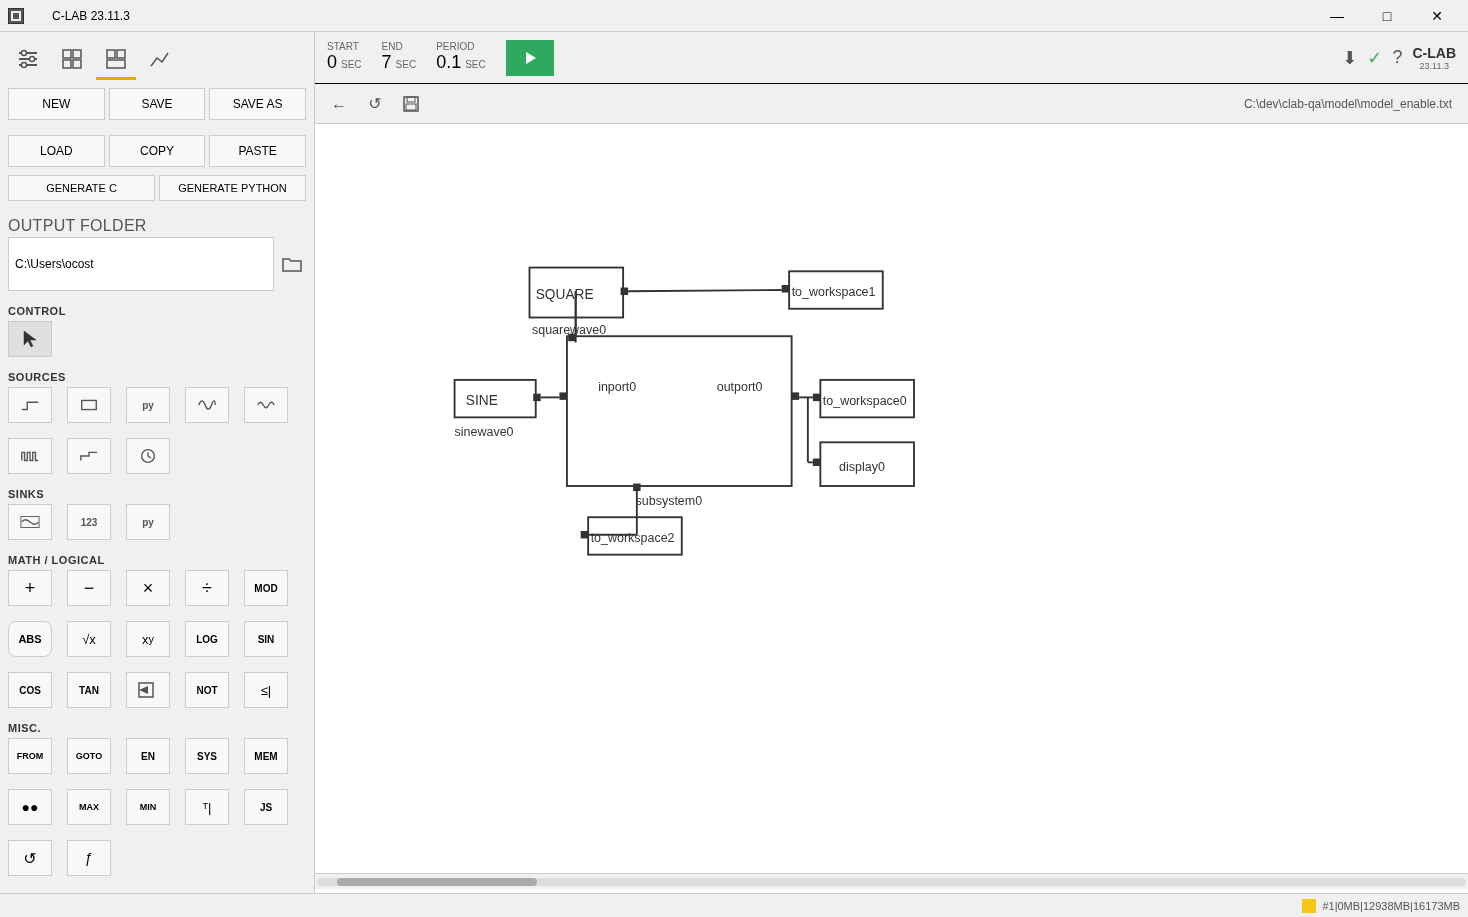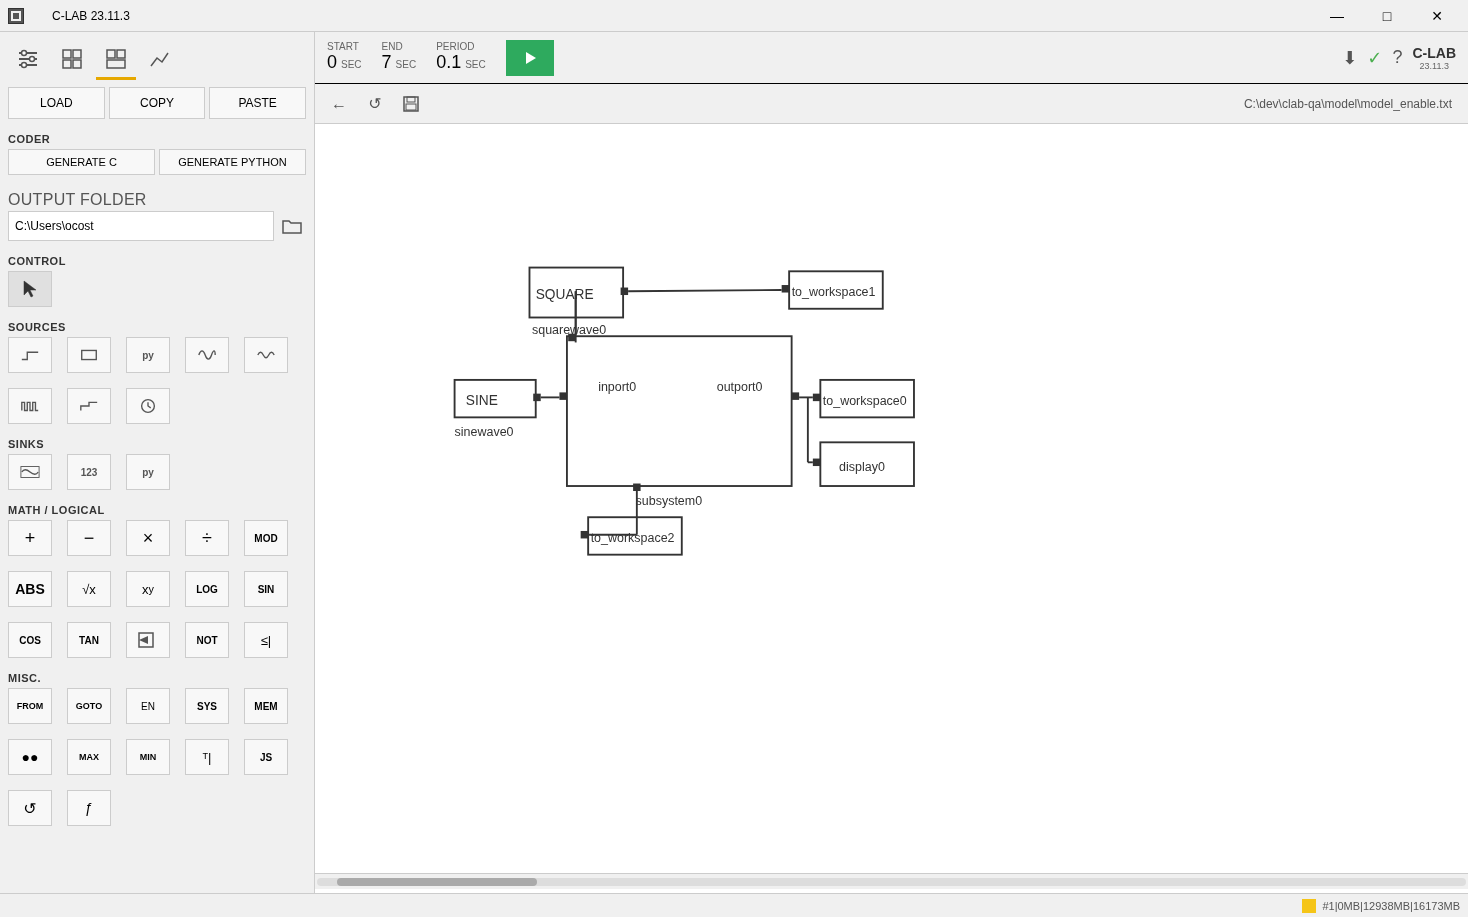--- a/index.html
+++ b/index.html
@@ -31,21 +31,21 @@
 
     
     .section-header { padding: 6px 8px 4px; font-size: 11px; font-weight: 700; color: #333; letter-spacing: 0.5px; }
 
     
     .coder-section { padding: 0 8px 8px; }
     .coder-buttons { display: flex; gap: 4px; }
     .coder-btn { flex: 1; padding: 6px 4px; background: #f8f8f8; border: 1px solid #ccc; cursor: pointer; font-size: 11px; font-weight: 500; text-align: center; }
     .output-folder-label { font-size: 16px; color: #555; margin: 16px 0 2px; text-transform: uppercase; letter-spacing: 0.3px; }
     .output-folder-row { display: flex; align-items: center; gap: 4px; }
-    .output-folder-input { flex: 1; padding: 7px 6px; border: 1px solid #ccc; background: white; font-size: 12px; }
+    .output-folder-input { flex: 1; padding: 19px 6px; border: 1px solid #ccc; background: white; font-size: 12px; }
     .folder-icon-btn { width: 28px; height: 24px; display: flex; align-items: center; justify-content: center; cursor: pointer; font-size: 16px; }
 
     
     .palette-section { padding: 0 8px 8px; }
     .palette-grid { display: flex; flex-wrap: wrap; gap: 15px; }
     .palette-item { width: 44px; height: 36px; background: #f8f8f8; border: 1px solid #ccc; display: flex; align-items: center; justify-content: center; cursor: pointer; font-size: 11px; font-weight: 500; }
     .palette-item.active { background: #e0e0e0; }
     .palette-item svg { width: 20px; height: 20px; }
 
     
@@ -123,28 +123,32 @@
           <rect x="2" y="12" width="18" height="8" fill="none" stroke="#555" stroke-width="1.5"></rect>
         </svg>
       </div>
       <div class="toolbar-tab" title="Chart">
         <svg width="22" height="22" viewBox="0 0 22 22">
           <polyline points="2,18 8,10 13,14 19,5" fill="none" stroke="#555" stroke-width="1.5"></polyline>
         </svg>
       </div>
     </div>
 
+    <div class="action-buttons">
+      <div class="action-btn">NEW</div>
+      <div class="action-btn">SAVE</div>
+      <div class="action-btn">SAVE AS</div>
+    </div>
 
     <div class="action-row2">
       <div class="action-btn">LOAD</div>
       <div class="action-btn">COPY</div>
       <div class="action-btn">PASTE</div>
     </div>
 
-    <div class="section-header">CODER</div>
     <div class="coder-section">
       <div class="coder-buttons">
         <div class="coder-btn">GENERATE C</div>
         <div class="coder-btn">GENERATE PYTHON</div>
       </div>
       <div class="output-folder-label">OUTPUT FOLDER</div>
       <div class="output-folder-row">
         <input class="output-folder-input" type="text" value="C:\Users\ocost" style="">
         <div class="folder-icon-btn">
           <svg width="20" height="18" viewBox="0 0 20 18">
@@ -223,21 +227,21 @@
     </div>
 
     <div class="section-header">MATH / LOGICAL</div>
     <div class="palette-section">
       <div class="palette-grid">
         <div class="palette-item" style="font-size:18px;">+</div>
         <div class="palette-item" style="font-size:18px;">−</div>
         <div class="palette-item" style="font-size:18px;">×</div>
         <div class="palette-item" style="font-size:18px;">÷</div>
         <div class="palette-item" style="font-size:10px; font-weight:bold;">MOD</div>
-        <div class="palette-item" style="font-size:14px; font-weight:bold;">ABS</div>
+        <div class="palette-item" style="font-size:11px; font-weight:bold;border-radius:8px;">ABS</div>
         <div class="palette-item" style="font-size:13px;">√x</div>
         <div class="palette-item" style="font-size:13px;">x<sup>y</sup></div>
         <div class="palette-item" style="font-size:10px; font-weight:bold;">LOG</div>
         <div class="palette-item" style="font-size:10px; font-weight:bold;">SIN</div>
         <div class="palette-item" style="font-size:10px; font-weight:bold;">COS</div>
         <div class="palette-item" style="font-size:10px; font-weight:bold;">TAN</div>
         <div class="palette-item">
           <svg width="20" height="18" viewBox="0 0 20 18">
             <rect x="1" y="2" width="14" height="14" fill="none" stroke="#555" stroke-width="1.5"></rect>
             <polyline points="1,9 10,5 10,13 1,9" fill="#555"></polyline>
@@ -246,21 +250,21 @@
         <div class="palette-item" style="font-size:10px; font-weight:bold;">NOT</div>
         <div class="palette-item" style="font-size:13px;">≤|</div>
       </div>
     </div>
 
     <div class="section-header">MISC.</div>
     <div class="palette-section">
       <div class="palette-grid">
         <div class="palette-item" style="font-size:9px; font-weight:bold;">FROM</div>
         <div class="palette-item" style="font-size:9px; font-weight:bold;">GOTO</div>
-        <div class="palette-item" style="font-size:10px; font-weight:normal;">EN</div>
+        <div class="palette-item" style="font-size:10px; font-weight:bold;">EN</div>
         <div class="palette-item" style="font-size:10px; font-weight:bold;">SYS</div>
         <div class="palette-item" style="font-size:10px; font-weight:bold;">MEM</div>
         <div class="palette-item" style="font-size:14px;">●●</div>
         <div class="palette-item" style="font-size:9px; font-weight:bold;">MAX</div>
         <div class="palette-item" style="font-size:9px; font-weight:bold;">MIN</div>
         <div class="palette-item" style="font-size:13px;">ᵀ|</div>
         <div class="palette-item" style="font-size:10px; font-weight:bold;">JS</div>
         <div class="palette-item" style="font-size:16px;">↺</div>
         <div class="palette-item" style="font-size:14px;">ƒ</div>
       </div>

